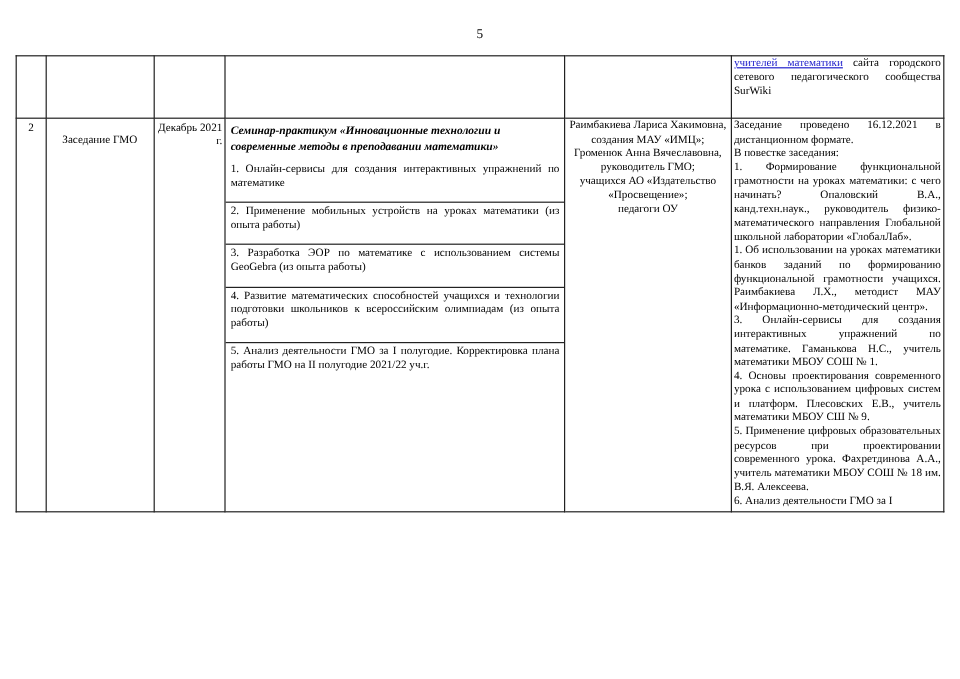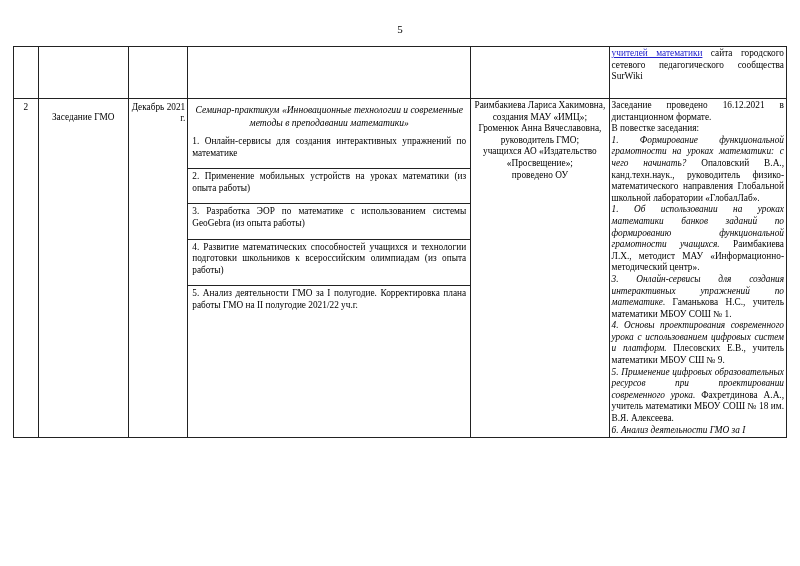--- a/index.html
+++ b/index.html
@@ -44,32 +44,31 @@
     box-sizing: border-box;
   }
   .c1 { width: 24px; }
   .c2 { width: 88px; }
   .c3 { width: 58px; }
   .c4 { width: 276px; }
   .c5 { width: 135px; margin-top: 48px; }
   .c6 { width: 173px; }
 
   .center { text-align: center; }
-  .ital { font-style: italic; }
+  .ital { }
   .nopad { padding: 0 !important; }
 
   .link {
     color: #2222cc;
     text-decoration: underline;
   }
 
   .seminar-title {
-    text-align: center;
     font-style: italic;
-    font-weight: normal;
+    font-weight: bold;
     font-size: 9.6px;
     line-height: 13px;
     padding: 4px 4px 5px 4px;
   }
 
   table.inner {
     border-collapse: collapse;
     table-layout: fixed;
     width: 100%;
     font-size: 9.3px;
@@ -164,21 +163,21 @@
             </tbody>
           </table>
         </td>
 
         <td class="c5 people-cell">
           <p>Раимбакиева Лариса Хакимовна,</p>
           <p>создания МАУ «ИМЦ»;</p>
           <p>Громенюк Анна Вячеславовна,</p>
           <p>руководитель ГМО;</p>
           <p>учащихся АО «Издательство «Просвещение»;</p>
-          <p>проведено ОУ</p>
+          <p>педагоги ОУ</p>
         </td>
 
         <td class="c6 notes-cell">
           <p>Заседание проведено 16.12.2021 в дистанционном формате.</p>
           <p>В повестке заседания:</p>
           <p><span class="ital">1. Формирование функциональной грамотности на уроках математики: с чего начинать?</span><span> Опаловский В.А., канд.техн.наук., руководитель физико-математического направления Глобальной школьной лаборатории «ГлобалЛаб».</span></p>
           <p><span class="ital">1. Об использовании на уроках математики банков заданий по формированию функциональной грамотности учащихся.</span><span> Раимбакиева Л.Х., методист МАУ «Информационно-методический центр».</span></p>
           <p><span class="ital">3. Онлайн-сервисы для создания интерактивных упражнений по математике.</span><span> Гаманькова Н.С., учитель математики МБОУ СОШ № 1.</span></p>
           <p><span class="ital">4. Основы проектирования современного урока с использованием цифровых систем и платформ.</span><span> Плесовских Е.В., учитель математики МБОУ СШ № 9.</span></p>
           <p><span class="ital">5. Применение цифровых образовательных ресурсов при проектировании современного урока.</span><span> Фахретдинова А.А., учитель математики МБОУ СОШ № 18 им. В.Я. Алексеева.</span></p>

